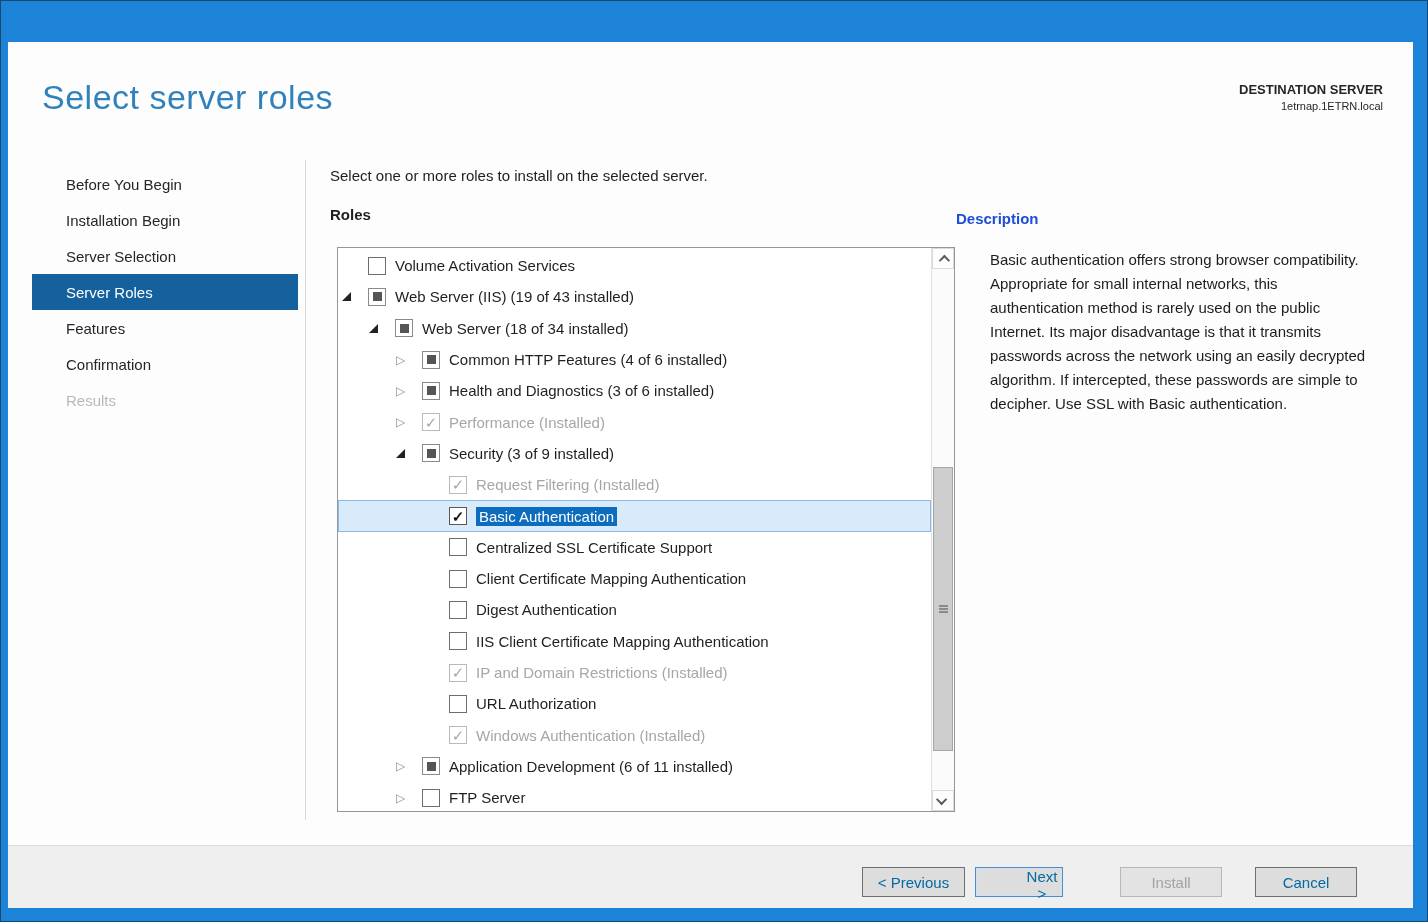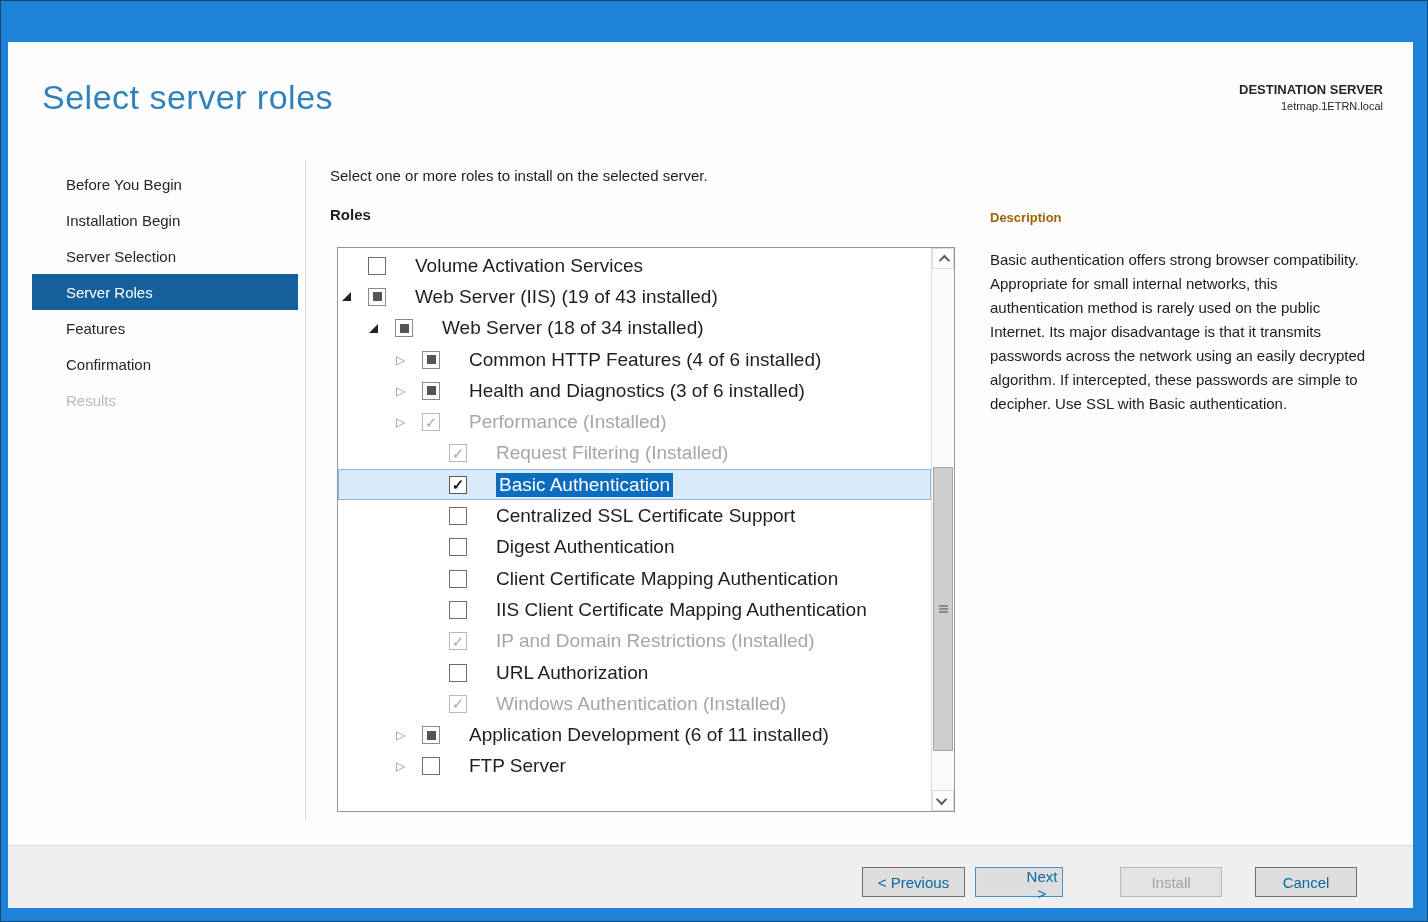--- a/index.html
+++ b/index.html
@@ -52,42 +52,42 @@
   .arr-exp { width:0; height:0; border-left:9px solid transparent; border-bottom:9px solid #222222; }
   .arr-col { font-family:"DejaVu Sans", sans-serif; font-size:12px; color:#8f8f8f; line-height:1; }
   .cbx { width:18px; height:18px; background:#ffffff; border:1px solid #6e6e6e; flex:0 0 auto;
          margin-right:9px; display:flex; align-items:center; justify-content:center; }
   .cbx.checked { border-color:#595959; }
   .cbx .tick { font-size:15px; font-weight:bold; color:#111111; line-height:1; }
   .cbx.partial { border-color:#8a8a8a; }
   .cbx.partial .sq { width:9px; height:9px; background:#555555; }
   .cbx.checked-disabled { border-color:#b9b9b9; }
   .cbx.checked-disabled .tick { color:#a6a6a6; font-weight:normal; }
-  .tree-label { font-size:19px; color:#1f1f1f; white-space:nowrap;margin-left:20px; }
+  .tree-label { font-size:15px; color:#1f1f1f; white-space:nowrap; }
   .tree-label.installed { color:#a6a6a6; }
   .tree-label.sel-text { background:#0c6cbd; color:#ffffff; padding:1px 3px; }
 
   
   .scrollbar { position:absolute; top:0; right:0; bottom:0; width:23px; background:#fbfbfb;
                border-left:1px solid #e0e0e0; }
   .scroll-btn { position:absolute; left:0; right:0; height:21px; background:#fdfdfd;
                 border:1px solid #dadada; display:flex; align-items:center; justify-content:center; }
   .scroll-btn.up { top:0; }
   .scroll-btn.down { bottom:0; }
   .chev { width:8px; height:8px; border-top:2px solid #5a5a5a; border-right:2px solid #5a5a5a; }
   .chev.up { transform:rotate(-45deg) translateY(2px); }
   .chev.down { transform:rotate(135deg) translateY(2px); }
   .scroll-thumb { position:absolute; left:1px; right:1px; top:219px; height:284px;
                   background:#cdcdcd; border:1px solid #a6a6a6;
                   display:flex; align-items:center; justify-content:center; }
   .grip { width:9px; height:8px; border-top:2px solid #8b8b8b; border-bottom:2px solid #8b8b8b; position:relative; }
   .grip::after { content:""; position:absolute; left:0; right:0; top:1px; height:2px; background:#8b8b8b; }
 
   
-  .desc-title { position:absolute; left:982px; top:168px; font-size:13px; font-weight:bold; color:#a16207; }
+  .desc-title { position:absolute; left:948px; top:168px; font-size:15px; font-weight:bold; color:#1d4ed8; }
   .desc-body { position:absolute; left:982px; top:206px; width:380px; font-size:15px;
                line-height:24px; color:#1d1d1d; }
 
   
   .footer { position:absolute; left:0; right:0; bottom:0; height:63px; background:#efefef;
             border-top:1px solid #dcdcdc; }
   .btn { position:absolute; top:21px; height:30px; font-family:"Liberation Sans", sans-serif;
          font-size:15px; color:#0369a1; background:#dddddd; border:1px solid #707070; cursor:default; }
   .btn-previous { left:854px; width:103px; }
   .btn-next { left:967px; width:88px; border:1px solid #4b8bc6; box-shadow:0 0 0 1px #cfe3f4 inset;padding-left:46px; }
@@ -168,20 +168,29 @@
           </div>
           <div class="tree-row" style="padding-left: 58px;">
             <span class="arrow">
               <span class="arr-col">▷</span>
             </span>
             <span class="cbx checked-disabled">
               <span class="tick">✓</span>
             </span>
             <span class="tree-label installed">Performance (Installed)</span>
           </div>
+          <div class="tree-row" style="padding-left: 58px;">
+            <span class="arrow">
+              <span class="arr-exp"></span>
+            </span>
+            <span class="cbx partial">
+              <span class="sq"></span>
+            </span>
+            <span class="tree-label">Security (3 of 9 installed)</span>
+          </div>
           <div class="tree-row" style="padding-left: 85px;">
             <span class="arrow"></span>
             <span class="cbx checked-disabled">
               <span class="tick">✓</span>
             </span>
             <span class="tree-label installed">Request Filtering (Installed)</span>
           </div>
           <div class="tree-row selected" style="padding-left: 85px;">
             <span class="arrow"></span>
             <span class="cbx checked">
@@ -190,26 +199,26 @@
             <span class="tree-label sel-text">Basic Authentication</span>
           </div>
           <div class="tree-row" style="padding-left: 85px;">
             <span class="arrow"></span>
             <span class="cbx unchecked"></span>
             <span class="tree-label">Centralized SSL Certificate Support</span>
           </div>
           <div class="tree-row" style="padding-left: 85px;">
             <span class="arrow"></span>
             <span class="cbx unchecked"></span>
+            <span class="tree-label">Client Certificate Mapping Authentication</span>
+          </div>
+          <div class="tree-row" style="padding-left: 85px;">
+            <span class="arrow"></span>
+            <span class="cbx unchecked"></span>
             <span class="tree-label">Digest Authentication</span>
-          </div>
-          <div class="tree-row" style="padding-left: 85px;">
-            <span class="arrow"></span>
-            <span class="cbx unchecked"></span>
-            <span class="tree-label">Client Certificate Mapping Authentication</span>
           </div>
           <div class="tree-row" style="padding-left: 85px;">
             <span class="arrow"></span>
             <span class="cbx unchecked"></span>
             <span class="tree-label">IIS Client Certificate Mapping Authentication</span>
           </div>
           <div class="tree-row" style="padding-left: 85px;">
             <span class="arrow"></span>
             <span class="cbx checked-disabled">
               <span class="tick">✓</span>

